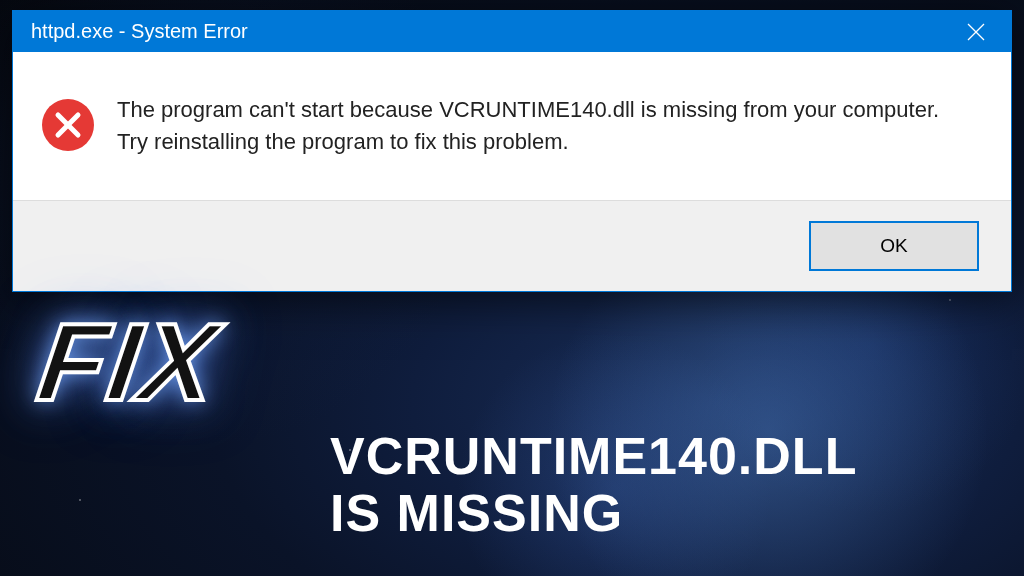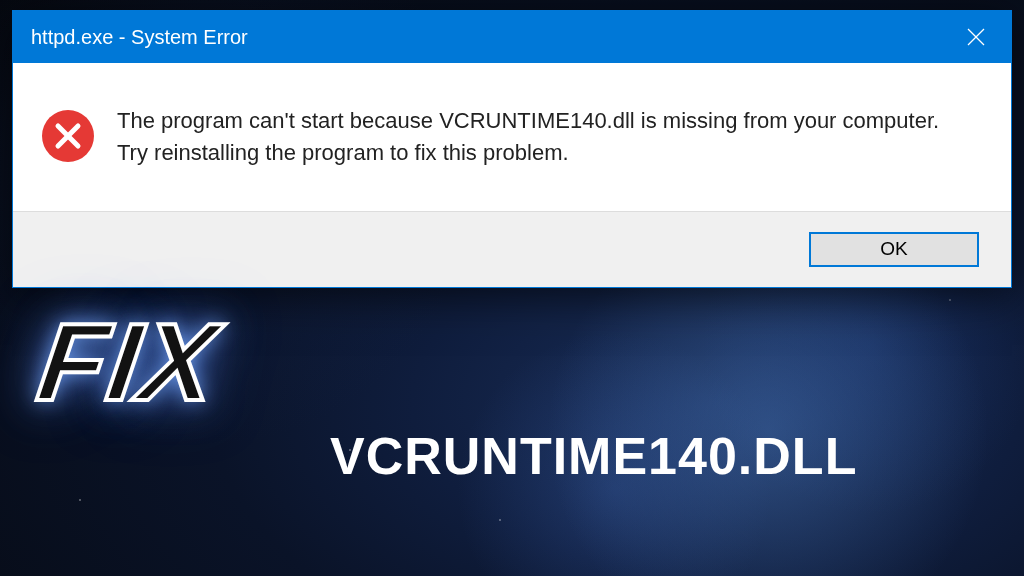--- a/index.html
+++ b/index.html
@@ -53,21 +53,21 @@
       left: 12px;
       width: 1000px;
       background: #fff;
       border: 1px solid #0078d7;
       box-shadow: 0 8px 40px rgba(0,0,0,0.6);
       z-index: 10;
     }
 
     .titlebar {
       background: #0078d7;
-      height: 52px;
+      height: 41px;
       display: flex;
       align-items: center;
       justify-content: space-between;
       color: #fff;
       padding-left: 18px;
     }
 
     .titlebar-text {
       font-size: 20px;
       font-weight: 400;
@@ -116,21 +116,21 @@
     .dialog-footer {
       background: #f0f0f0;
       padding: 20px 32px;
       display: flex;
       justify-content: flex-end;
       border-top: 1px solid #ddd;
     }
 
     .ok-btn {
       width: 170px;
-      height: 35px;
+      height: 50px;
       background: #e1e1e1;
       border: 2px solid #0078d7;
       font-size: 19px;
       color: #000;
       cursor: pointer;
       font-family: inherit;
     }
 
     
     .fix-text {
@@ -196,13 +196,14 @@
   <div class="dialog-footer">
     <button class="ok-btn">OK</button>
   </div>
 
 </div>
 
 <div class="fix-text">FIX</div>
 
 <div class="subtitle">
   <div>VCRUNTIME140.DLL</div>
+  <div>IS MISSING</div>
 </div>
 
 </body></html>

